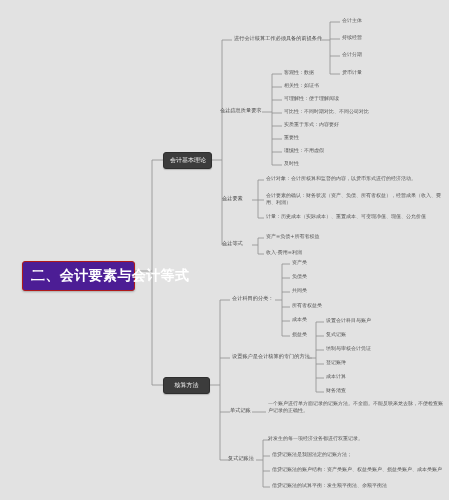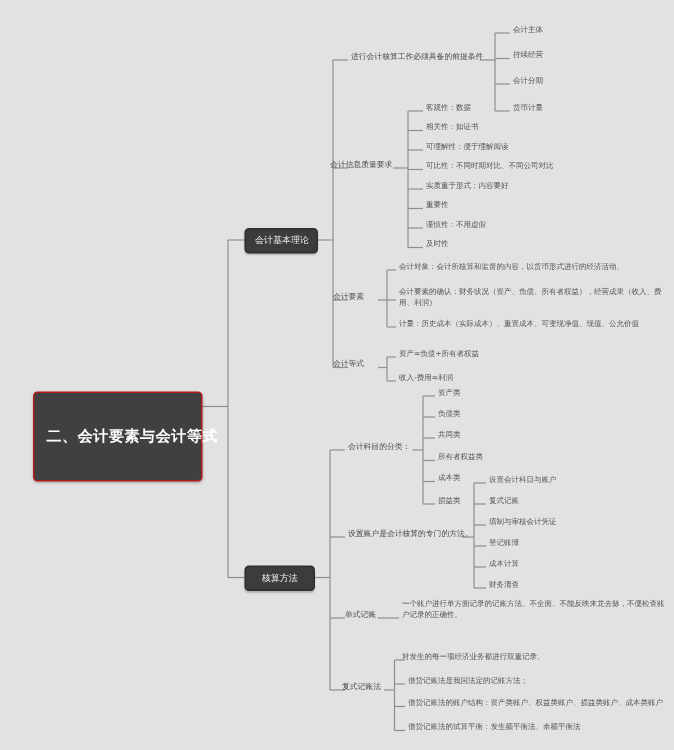--- a/index.html
+++ b/index.html
@@ -10,28 +10,28 @@
     overflow:hidden;
     position:relative;
   }
   #canvas{position:absolute;inset:0;}
   svg.links{position:absolute;left:0;top:0;width:449px;height:500px;pointer-events:none;}
 
   .node{position:absolute;box-sizing:border-box;}
 
   
   .root{
-    background:#404040;
+    background:#4c1d95;
     border:1px solid #b01a1a;
     border-radius:3px;
     color:#ffffff;
-    font-size:10px;
+    font-size:14px;
     font-weight:bold;
     letter-spacing:.4px;
-    padding:22px 8px;
+    padding:5px 8px;
     text-align:center;
     white-space:nowrap;
     box-shadow:0 1px 2px rgba(0,0,0,.25);
   }
   
   .lv2{
     background:#3c3c3c;
     border:1px solid #2e2e2e;
     border-radius:3px;
     color:#f2f2f2;

